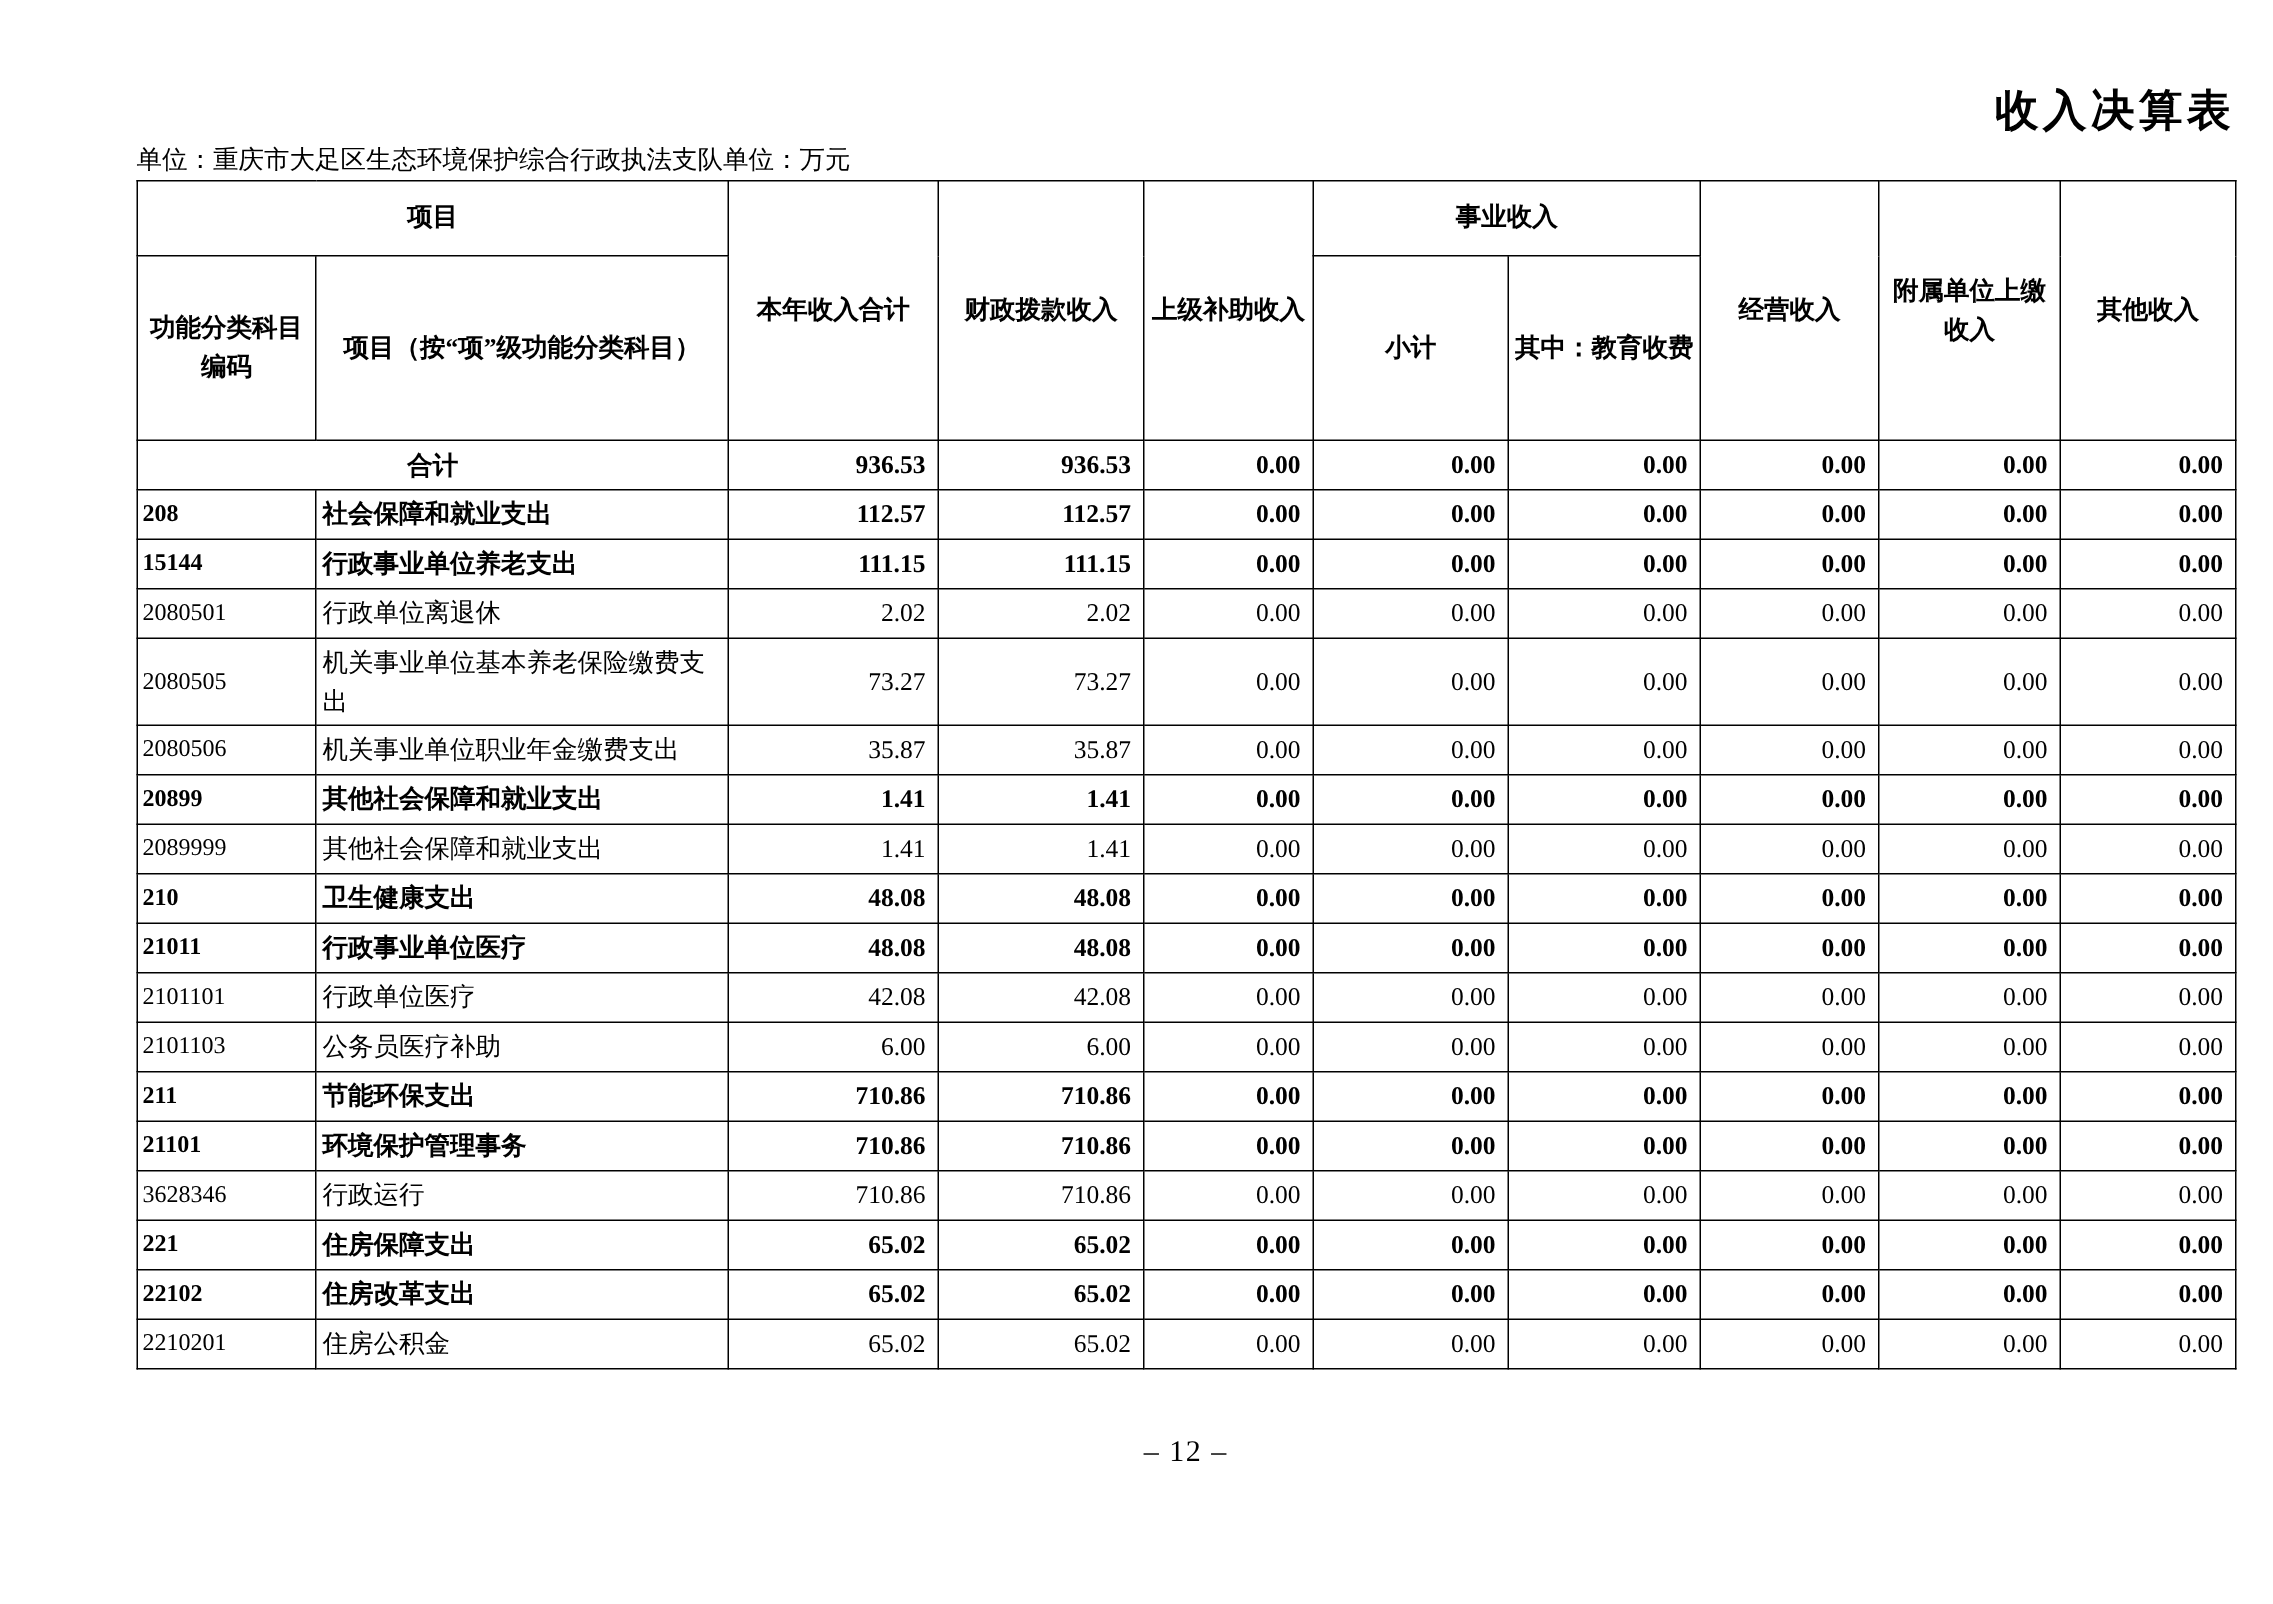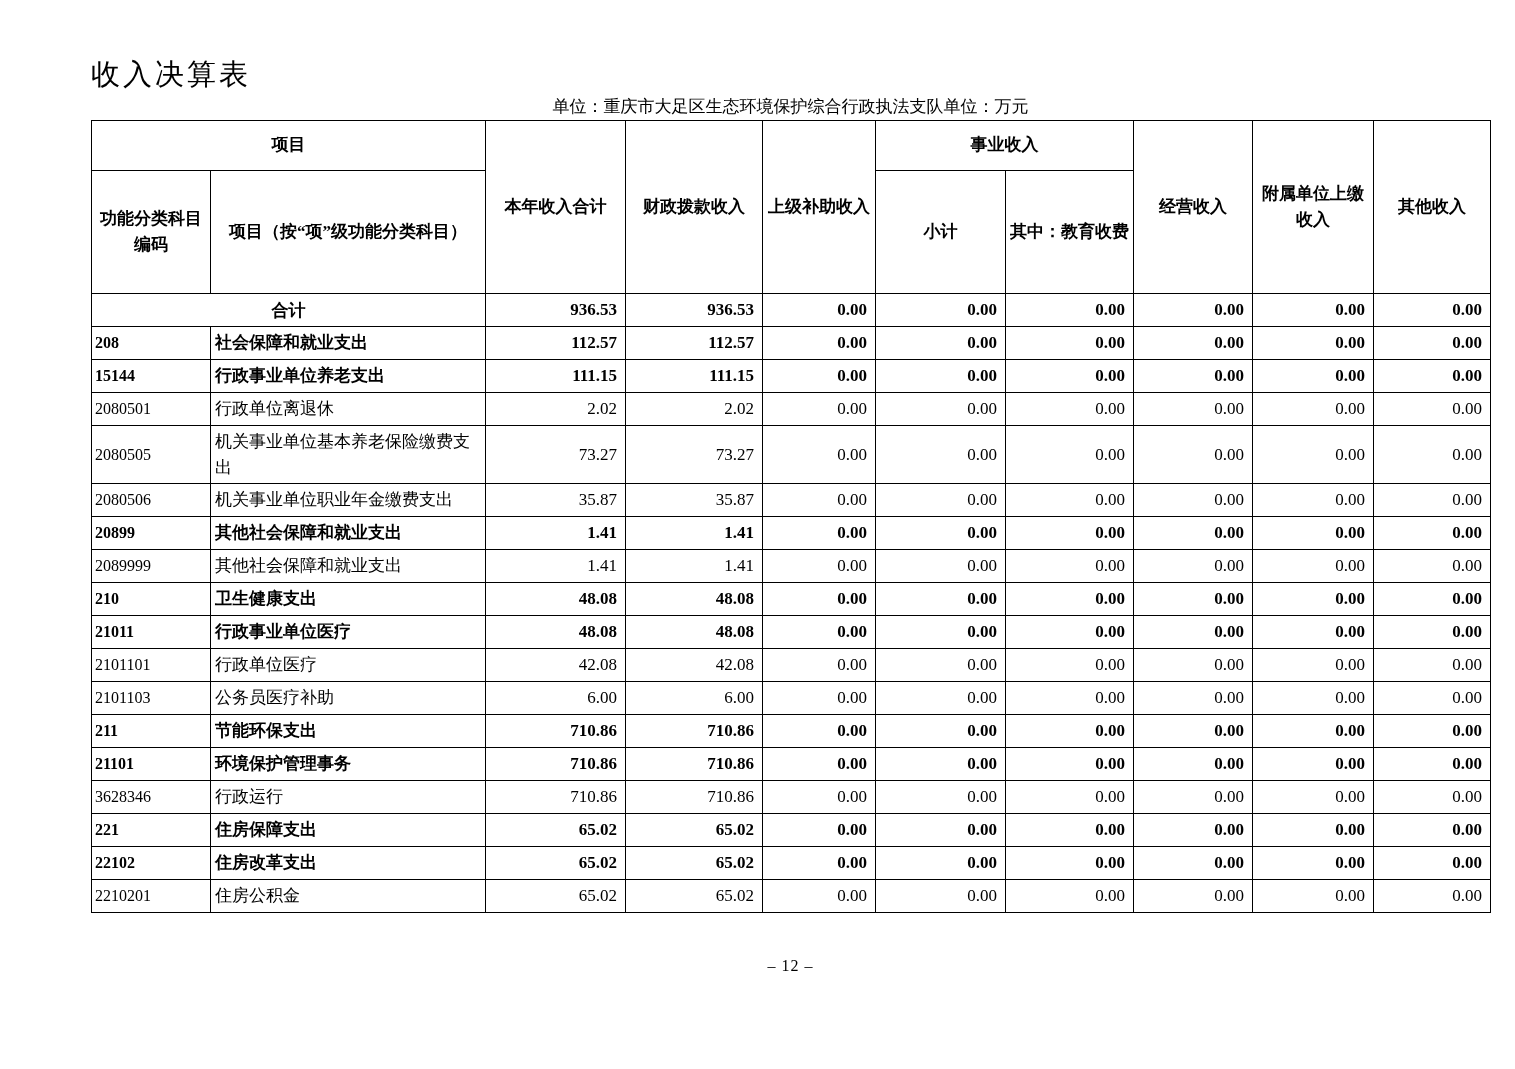--- a/index.html
+++ b/index.html
@@ -12,36 +12,36 @@
   body {
     width: 1515px;
     height: 1069px;
     overflow: hidden;
   }
   .sheet {
     margin: 0 25px 0 91px; 
     width: 1399px;
   }
   .doc-title {
-    text-align: left;
+    text-align: right;
     font-size: 29px;
-    font-weight: normal;
+    font-weight: bold;
     letter-spacing: 3px;
     padding-top: 56px;
     line-height: 36px;
   }
   .table-label {
     text-align: right;
     font-size: 17px;
     margin-top: 16px;
     line-height: 22px;
   }
   .meta-row {
     display: flex;
-    justify-content: center;
+    justify-content: flex-start;
     font-size: 17px;
     line-height: 22px;
     margin-top: 4px;
     margin-bottom: 2px;
   }
   table.income-table {
     border-collapse: collapse;
     table-layout: fixed;
     width: 1399px;
     padding-left: 16px;
@@ -80,21 +80,21 @@
     vertical-align: middle;
   }
   td.num {
     text-align: right;
     vertical-align: middle;
     padding-right: 8px;
   }
   tr.bold td { font-weight: bold; }
   .page-footer {
     text-align: center;
-    font-size: 16px;
+    font-size: 20px;
     margin-top: 44px;
     letter-spacing: 1px;
   }
 </style>
 </head>
 <body>
 
 <div class="sheet">
 
   <div class="doc-title">收入决算表</div>

